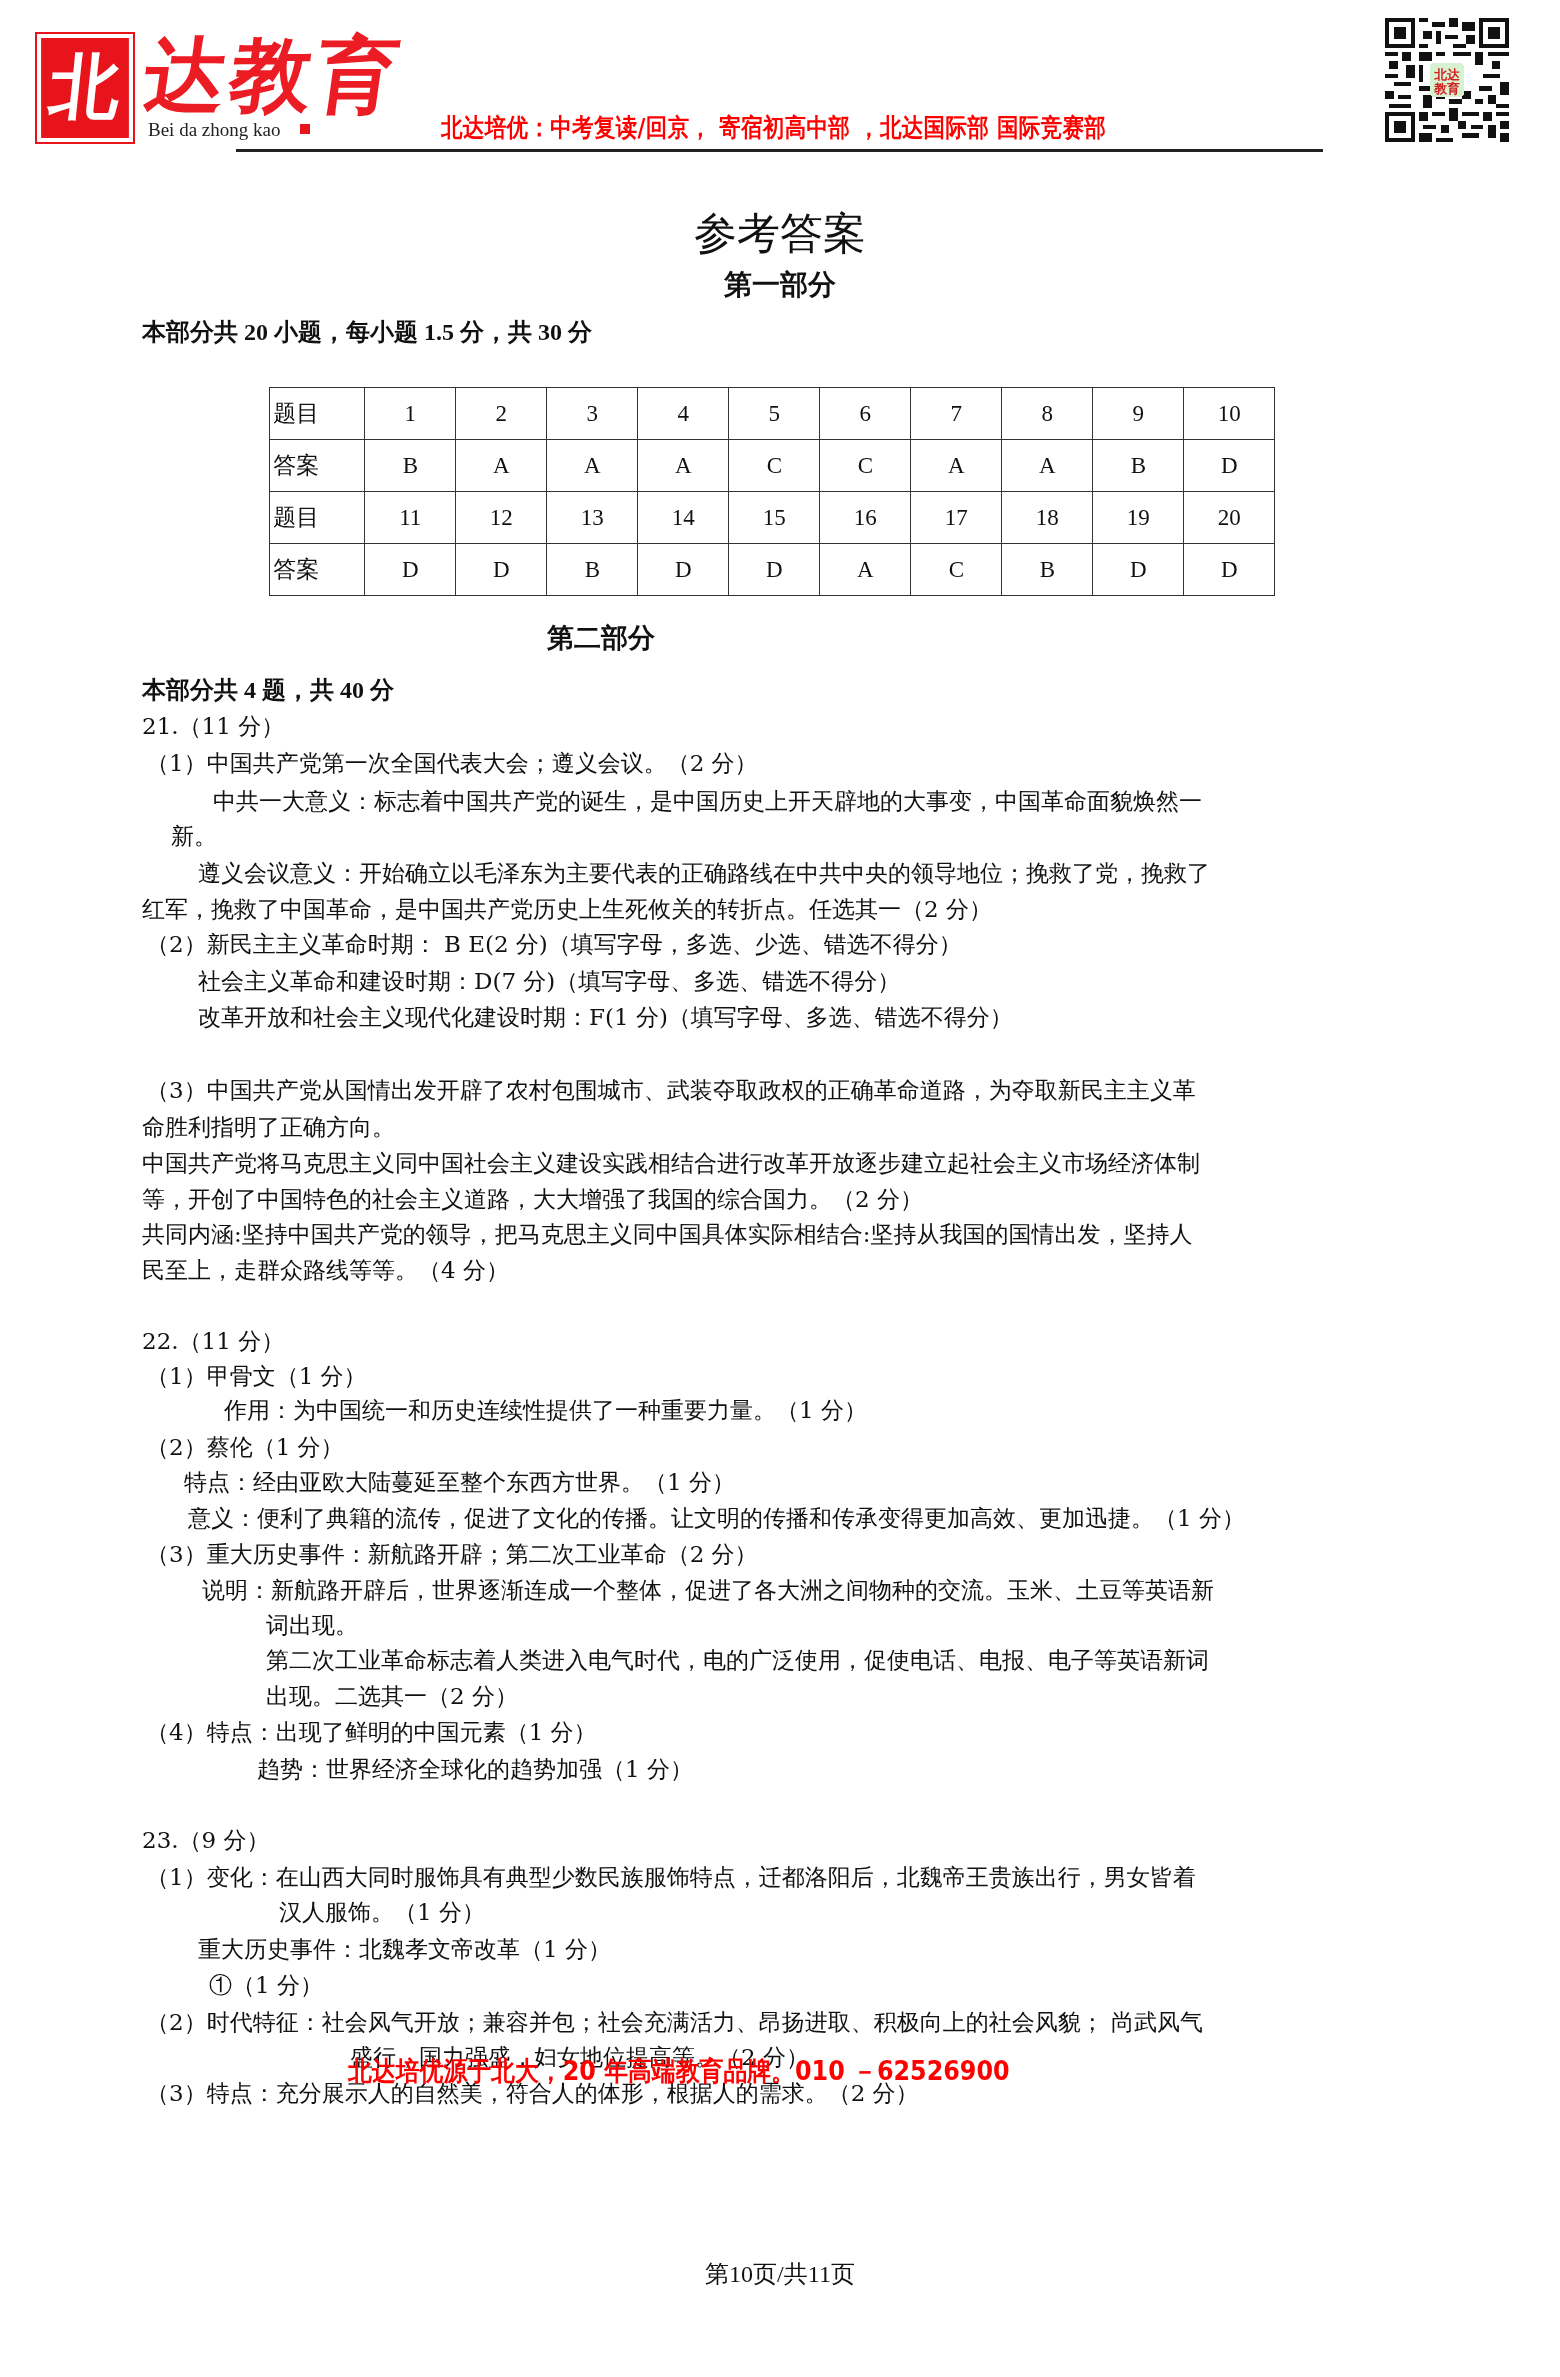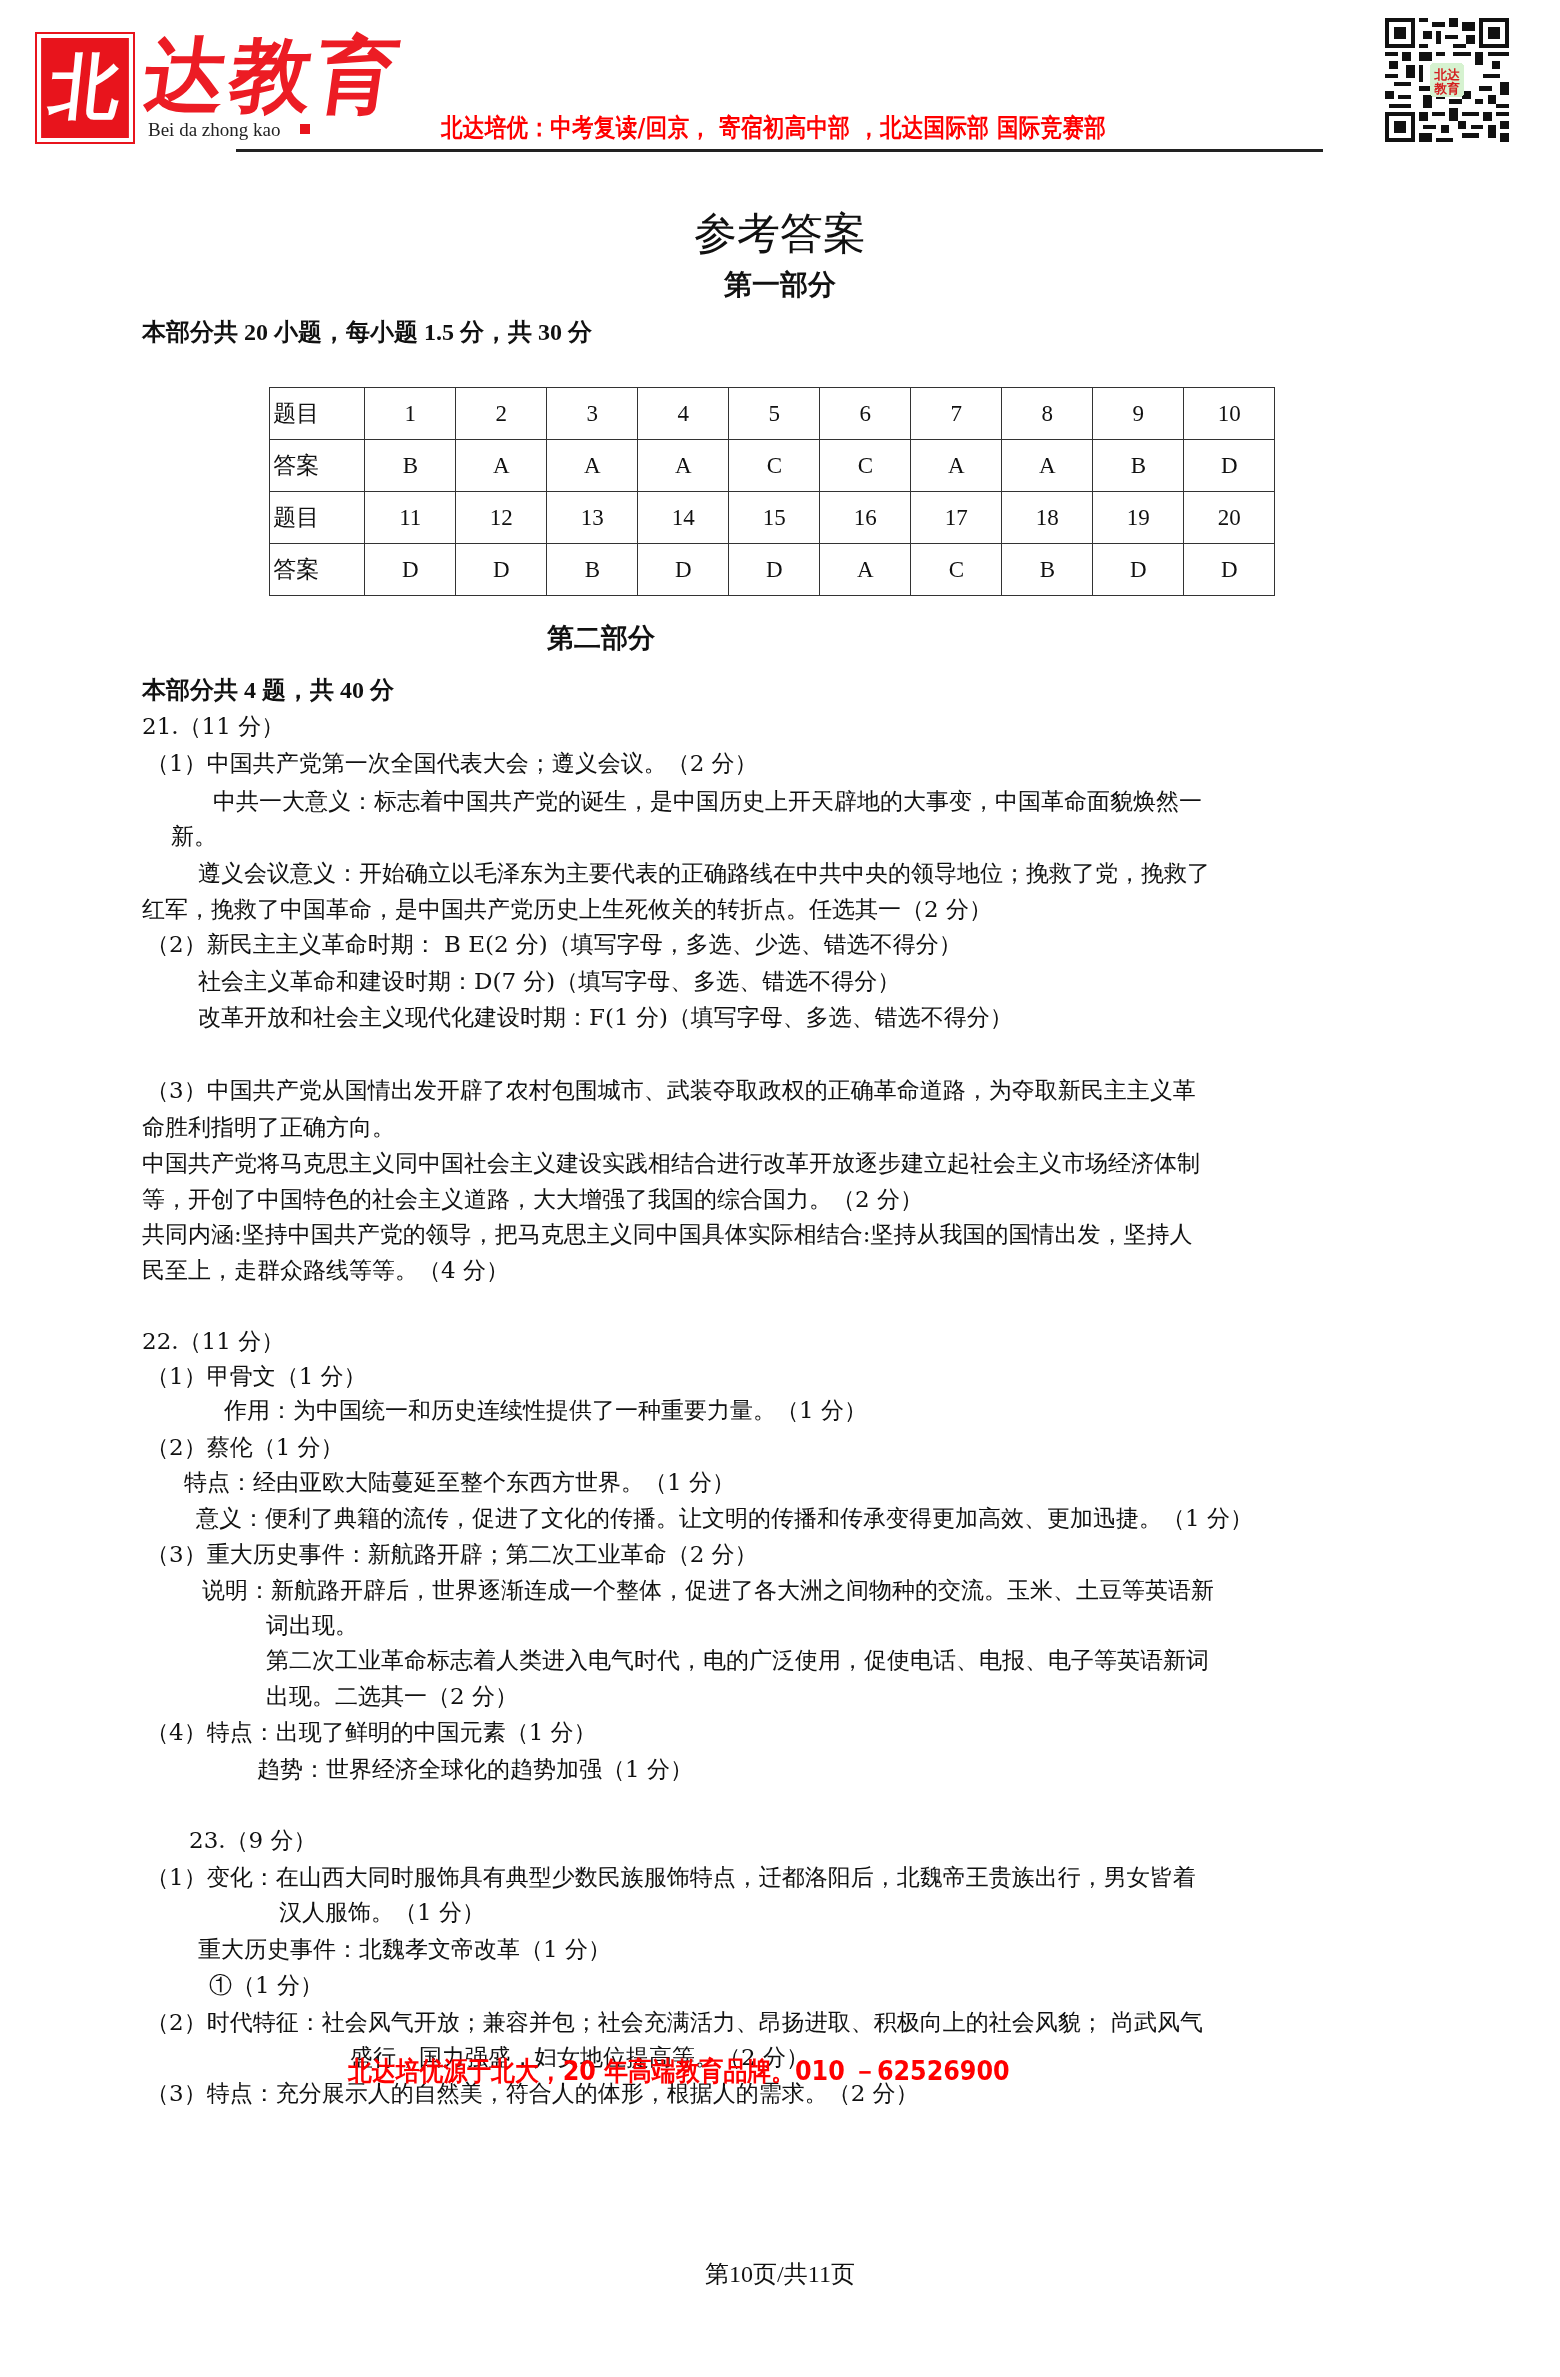--- a/index.html
+++ b/index.html
@@ -144,30 +144,30 @@
   <div class="ln" style="left:142px; top:1147px;">中国共产党将马克思主义同中国社会主义建设实践相结合进行改革开放逐步建立起社会主义市场经济体制</div>
   <div class="ln" style="left:142px; top:1183px;">等，开创了中国特色的社会主义道路，大大增强了我国的综合国力。（2 分）</div>
   <div class="ln" style="left:142px; top:1218px;">共同内涵:坚持中国共产党的领导，把马克思主义同中国具体实际相结合:坚持从我国的国情出发，坚持人</div>
   <div class="ln" style="left:142px; top:1254px;">民至上，走群众路线等等。（4 分）</div>
 
   <div class="ln" style="left:142px; top:1325px;">22.（11 分）</div>
   <div class="ln" style="left:146px; top:1360px;">（1）甲骨文（1 分）</div>
   <div class="ln" style="left:224px; top:1394px;">作用：为中国统一和历史连续性提供了一种重要力量。（1 分）</div>
   <div class="ln" style="left:146px; top:1431px;">（2）蔡伦（1 分）</div>
   <div class="ln" style="left:184px; top:1466px;">特点：经由亚欧大陆蔓延至整个东西方世界。（1 分）</div>
-  <div class="ln" style="left:196px; top:1502px;">意义：便利了典籍的流传，促进了文化的传播。让文明的传播和传承变得更加高效、更加迅捷。（1 分）</div>
+  <div class="ln" style="left:188px; top:1502px;">意义：便利了典籍的流传，促进了文化的传播。让文明的传播和传承变得更加高效、更加迅捷。（1 分）</div>
   <div class="ln" style="left:146px; top:1538px;">（3）重大历史事件：新航路开辟；第二次工业革命（2 分）</div>
   <div class="ln" style="left:202px; top:1574px;">说明：新航路开辟后，世界逐渐连成一个整体，促进了各大洲之间物种的交流。玉米、土豆等英语新</div>
   <div class="ln" style="left:266px; top:1609px;">词出现。</div>
   <div class="ln" style="left:266px; top:1644px;">第二次工业革命标志着人类进入电气时代，电的广泛使用，促使电话、电报、电子等英语新词</div>
   <div class="ln" style="left:266px; top:1680px;">出现。二选其一（2 分）</div>
   <div class="ln" style="left:146px; top:1716px;">（4）特点：出现了鲜明的中国元素（1 分）</div>
   <div class="ln" style="left:212px; top:1753px;margin-left:45px;">趋势：世界经济全球化的趋势加强（1 分）</div>
 
-  <div class="ln" style="left:142px; top:1824px;margin-left:47px;">23.（9 分）</div>
+  <div class="ln" style="left:142px; top:1824px;">23.（9 分）</div>
   <div class="ln" style="left:146px; top:1861px;">（1）变化：在山西大同时服饰具有典型少数民族服饰特点，迁都洛阳后，北魏帝王贵族出行，男女皆着</div>
   <div class="ln" style="left:279px; top:1896px;">汉人服饰。（1 分）</div>
   <div class="ln" style="left:198px; top:1933px;">重大历史事件：北魏孝文帝改革（1 分）</div>
   <div class="ln" style="left:209px; top:1969px;">①（1 分）</div>
   <div class="ln" style="left:146px; top:2006px;">（2）时代特征：社会风气开放；兼容并包；社会充满活力、昂扬进取、积极向上的社会风貌；   尚武风气</div>
   <div class="ln" style="left:350px; top:2041px;">盛行，国力强盛，妇女地位提高等。（2 分）</div>
   <div class="ln" style="left:146px; top:2077px;">（3）特点：充分展示人的自然美，符合人的体形，根据人的需求。（2 分）</div>
 </div>
 
 <div class="watermark">北达培优源于北大，20 年高端教育品牌。010 －62526900</div>

